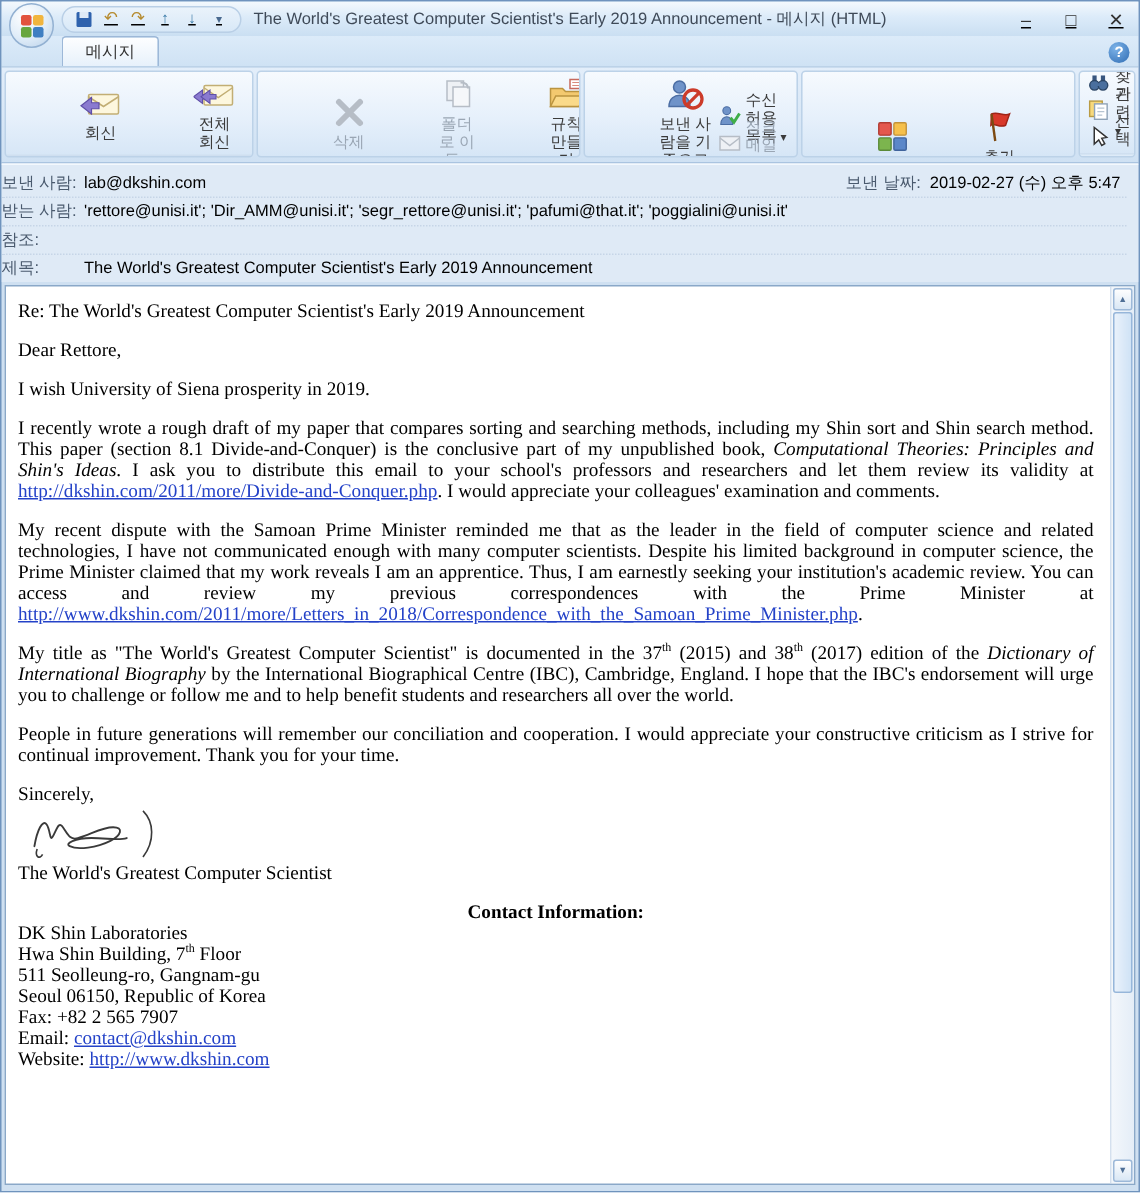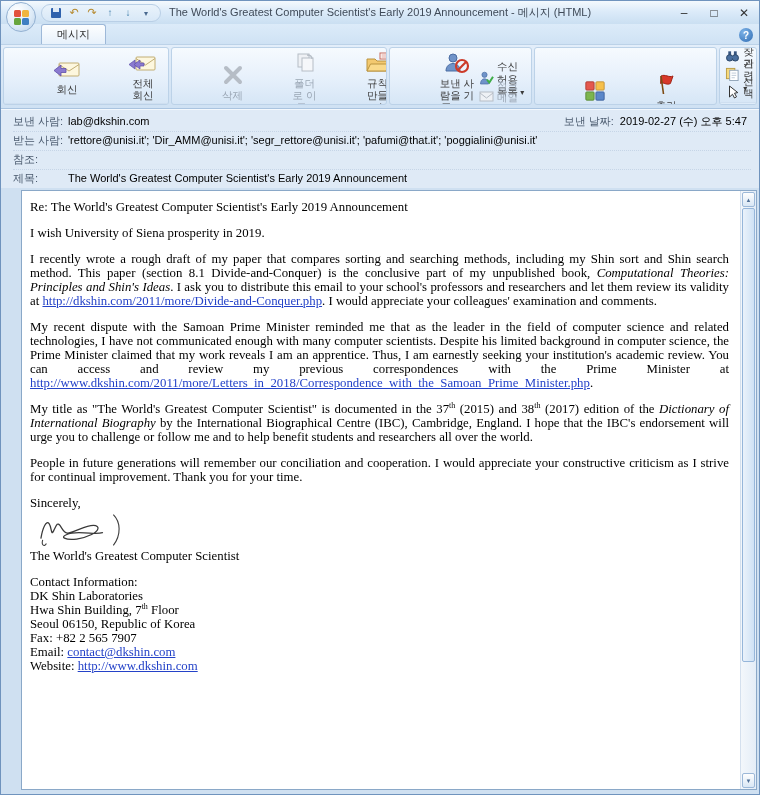--- a/index.html
+++ b/index.html
@@ -9,21 +9,21 @@
     border:1px solid #6f93bd;
     background:#cfe0f1;
     font-family:"Liberation Sans","DejaVu Sans",sans-serif;
     display:flex;flex-direction:column;
     position:relative;overflow:hidden;
   }
   
   .titlebar{
     height:23px;flex:0 0 23px;position:relative;
     background:linear-gradient(#f4f9fd,#dcebf9 45%,#cadff2);
-    display:flex;align-items:center;
+    display:flex;align-items:center;text-decoration:underline;
   }
   .orb{
     position:absolute;left:5px;top:1px;width:30px;height:30px;border-radius:50%;
     background:radial-gradient(circle at 35% 28%,#ffffff,#dfecf8 55%,#b7cfe8);
     border:1px solid #93b1d2;z-index:10;
     display:flex;align-items:center;justify-content:center;cursor:pointer;
   }
   .orb-grid{display:grid;grid-template-columns:7px 7px;grid-template-rows:7px 7px;gap:1px;}
   .orb-grid i{border-radius:1.5px;display:block;}
   .qat{margin-left:40px;display:flex;align-items:center;gap:2px;height:18px;
@@ -72,43 +72,43 @@
   .rbtn.large{flex-direction:column;align-items:center;text-align:center;padding:1px 1px;margin-left:46px;}
   .rbtn.large .ricon{height:26px;display:flex;align-items:center;justify-content:center;margin-bottom:1px;}
   .rbtn.small{flex-direction:row;align-items:center;gap:3px;padding:1px 3px;height:16px;}
   .rbtn.disabled{color:#9aa6b4;cursor:default;}
   .dd::after{content:" ▾";font-size:8px;color:inherit;}
   .w36{width:37px;} .w30{width:32px;} .w68{width:70px;} .w40{width:40px;} .w66{width:66px;gap:20px;}
   .stack{display:flex;flex-direction:column;justify-content:center;gap:2px;}
   
   .headerpanel{
     flex:0 0 66px;background:#dfeaf6;border-top:1px solid #f3f8fd;
-    padding:3px 8px 0 12px;font-size:11px;
+    padding:3px 8px 0 0;font-size:11px;
   }
   .hrow{display:flex;align-items:baseline;padding:1px 0 2px 0;border-bottom:1px dotted #c6d5e7;min-height:14px;}
   .hrow:last-child{border-bottom:none;}
   .hlabel{color:#4a5a6e;width:55px;flex:0 0 55px;}
   .hvalue{color:#000;white-space:nowrap;overflow:hidden;}
   .hsent{margin-left:auto;display:flex;gap:6px;padding-right:4px;}
   .hsent .hlabel{width:auto;flex:none;}
   
-  .bodywrap{flex:1;margin:2px 2px 4px 20px;background:#fff;border:1px solid #8aa8c8;position:relative;overflow:hidden;}
+  .bodywrap{flex:1;margin:2px 2px 4px 2px;background:#fff;border:1px solid #8aa8c8;position:relative;overflow:hidden;}
   .msg{
     position:absolute;left:0;top:0;right:17px;bottom:0;
     padding:9px 10px 6px 8px;
     font-family:"Liberation Serif","DejaVu Serif",serif;
     font-size:12.8px;line-height:14px;color:#000;overflow:hidden;
   }
   .msg p{margin:0 0 12px 0;}
   .msg .just{text-align:justify;}
   .msg a{color:#2442c8;text-decoration:underline;cursor:pointer;}
   .msg i{font-style:italic;}
   sup{font-size:8px;line-height:0;}
   .sig-svg{display:block;margin:1px 0 0 2px;}
-  .contact-heading{font-weight:normal;}
+  .contact-heading{font-weight:bold;text-align:center;}
   .cline{margin:0;}
   
   .scrollbar{position:absolute;right:0;top:0;bottom:0;width:16px;
     background:linear-gradient(90deg,#f3f7fb,#e4edf7);border-left:1px solid #d4e0ee;}
   .sb-btn{position:absolute;left:1px;right:1px;height:15px;border:1px solid #9cb8d8;border-radius:2px;
     background:linear-gradient(#fefefe,#d9e7f5);display:flex;align-items:center;justify-content:center;cursor:pointer;}
   .sb-up{top:1px;} .sb-down{bottom:1px;}
   .sb-up::before{content:"▲";font-size:6px;color:#4f6f96;}
   .sb-down::before{content:"▼";font-size:6px;color:#4f6f96;}
   .sb-thumb{position:absolute;left:1px;right:1px;top:17px;height:76%;
@@ -384,35 +384,37 @@
     </div>
     <div class="hrow">
       <span class="hlabel">제목:</span>
       <span class="hvalue">The World's Greatest Computer Scientist's Early 2019 Announcement</span>
     </div>
   </div>
 
   <div class="bodywrap">
     <div class="msg">
       <p>Re: The World's Greatest Computer Scientist's Early 2019 Announcement</p>
+      <p>Dear Rettore,</p>
       <p>I wish University of Siena prosperity in 2019.</p>
       <p class="just"><span>I recently wrote a rough draft of my paper that compares sorting and searching methods, including my Shin sort and Shin search method. This paper (section 8.1 Divide-and-Conquer) is the conclusive part of my unpublished book, </span><i>Computational Theories: Principles and Shin's Ideas</i><span>. I ask you to distribute this email to your school's professors and researchers and let them review its validity at </span><a>http://dkshin.com/2011/more/Divide-and-Conquer.php</a><span>. I would appreciate your colleagues' examination and comments.</span></p>
       <p class="just"><span>My recent dispute with the Samoan Prime Minister reminded me that as the leader in the field of computer science and related technologies, I have not communicated enough with many computer scientists. Despite his limited background in computer science, the Prime Minister claimed that my work reveals I am an apprentice. Thus, I am earnestly seeking your institution's academic review. You can access and review my previous correspondences with the Prime Minister at </span><a>http://www.dkshin.com/2011/more/Letters_in_2018/Correspondence_with_the_Samoan_Prime_Minister.php</a><span>.</span></p>
       <p class="just"><span>My title as "The World's Greatest Computer Scientist" is documented in the 37</span><sup>th</sup><span> (2015) and 38</span><sup>th</sup><span> (2017) edition of the </span><i>Dictionary of International Biography</i><span> by the International Biographical Centre (IBC), Cambridge, England. I hope that the IBC's endorsement will urge you to challenge or follow me and to help benefit students and researchers all over the world.</span></p>
       <p class="just">People in future generations will remember our conciliation and cooperation. I would appreciate your constructive criticism as I strive for continual improvement. Thank you for your time.</p>
       <p style="margin-bottom:0">Sincerely,</p>
       <svg class="sig-svg" width="112" height="38" viewBox="0 0 120 42">
         <path d="M8 30 C10 18 14 10 17 14 C20 18 19 28 22 22 C25 16 26 12 29 16 C32 20 34 26 40 24 C50 21 58 16 66 16 C74 16 72 22 64 26 C54 31 40 33 34 30 C30 28 38 24 50 24 C62 24 70 26 76 24" fill="none" stroke="#3a3a3a" stroke-width="1.4" stroke-linecap="round"></path>
         <path d="M88 4 C96 12 97 26 88 38" fill="none" stroke="#3a3a3a" stroke-width="1.2"></path>
         <path d="M10 32 C8 38 12 40 14 36" fill="none" stroke="#3a3a3a" stroke-width="1.2"></path>
       </svg>
       <div class="cline" style="margin-bottom:12px">The World's Greatest Computer Scientist</div>
       <div class="cline contact-heading">Contact Information:</div>
       <div class="cline">DK Shin Laboratories</div>
       <div class="cline"><span>Hwa Shin Building, 7</span><sup>th</sup><span> Floor</span></div>
+      <div class="cline">511 Seolleung-ro, Gangnam-gu</div>
       <div class="cline">Seoul 06150, Republic of Korea</div>
       <div class="cline">Fax: +82 2 565 7907</div>
       <div class="cline"><span>Email: </span><a>contact@dkshin.com</a></div>
       <div class="cline"><span>Website: </span><a>http://www.dkshin.com</a></div>
 
     </div>
     <div class="scrollbar">
       <div class="sb-btn sb-up"></div>
       <div class="sb-thumb"></div>
       <div class="sb-btn sb-down"></div>

